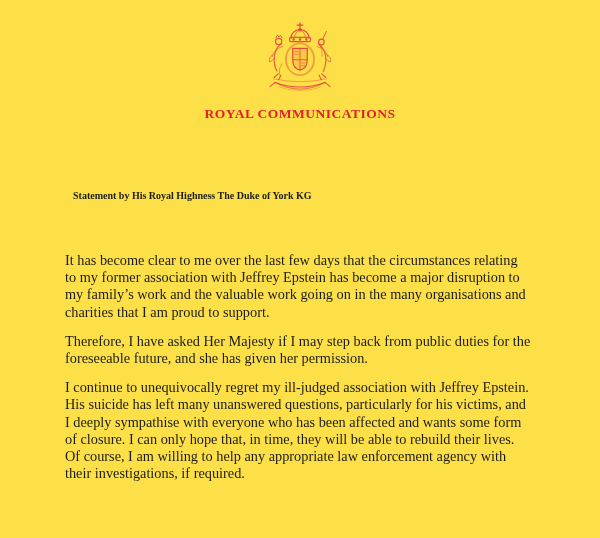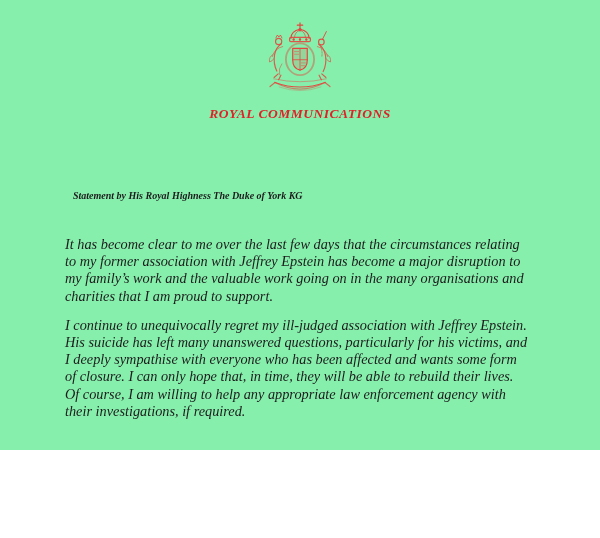--- a/index.html
+++ b/index.html
@@ -5,24 +5,23 @@
   * { box-sizing: border-box; }
   html, body {
     margin: 0;
     padding: 0;
     background: #ffffff;
     font-family: "Liberation Serif", "DejaVu Serif", serif;
   }
   .page {
     position: relative;
     width: 600px;
-    height: 450px;
-    background: #86efac;
+    height: 538px;
+    background: #fde047;
     overflow: hidden;
-    font-style: italic;
   }
   .crest {
     position: absolute;
     top: 22px;
     left: 50%;
     transform: translateX(-50%);
     width: 95px;
     height: 80px;
   }
   .crest svg { display: block; width: 100%; height: 100%; }
@@ -49,21 +48,21 @@
     line-height: 18px;
     font-weight: bold;
     margin: 8px;
   }
   .body-para {
     font-size: 14.3px;
     line-height: 17.2px;
     margin: 12px 0 0 0;
   }
   .body-para.first {
-    margin-top: 31px;
+    margin-top: 47px;
   }
   .date-line {
     font-size: 14.3px;
     line-height: 17px;
     margin: 38px 0 0 0;
   }
   .date-line sup {
     font-size: 9px;
     line-height: 0;
     text-decoration: underline;
@@ -116,18 +115,19 @@
     </svg>
   </div>
 
   <div class="masthead">ROYAL COMMUNICATIONS</div>
 
   <div class="content">
     <h1 class="statement-title">Statement by His Royal Highness The Duke of York KG</h1>
 
     <p class="body-para first">It has become clear to me over the last few days that the circumstances relating to my former association with Jeffrey Epstein has become a major disruption to my family’s work and the valuable work going on in the many organisations and charities that I am proud to support.</p>
 
+    <p class="body-para">Therefore, I have asked Her Majesty if I may step back from public duties for the foreseeable future, and she has given her permission.</p>
 
     <p class="body-para">I continue to unequivocally regret my ill-judged association with Jeffrey Epstein. His suicide has left many unanswered questions, particularly for his victims, and I deeply sympathise with everyone who has been affected and wants some form of closure. I can only hope that, in time, they will be able to rebuild their lives. Of course, I am willing to help any appropriate law enforcement agency with their investigations, if required.</p>
 
   </div>
 
 </div>
 
 </body></html>

